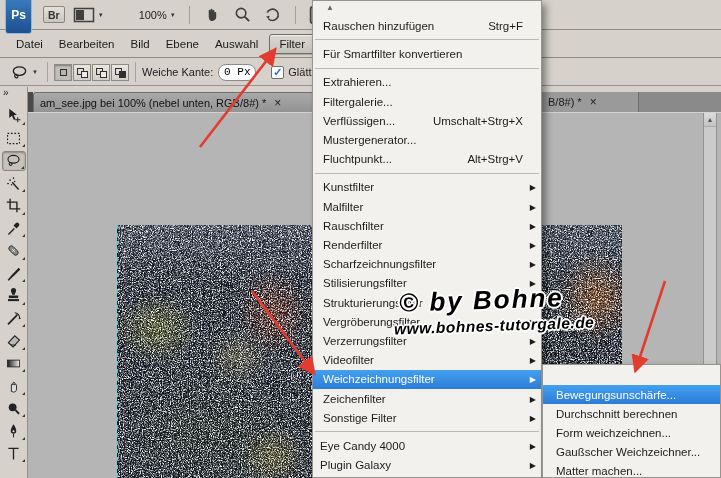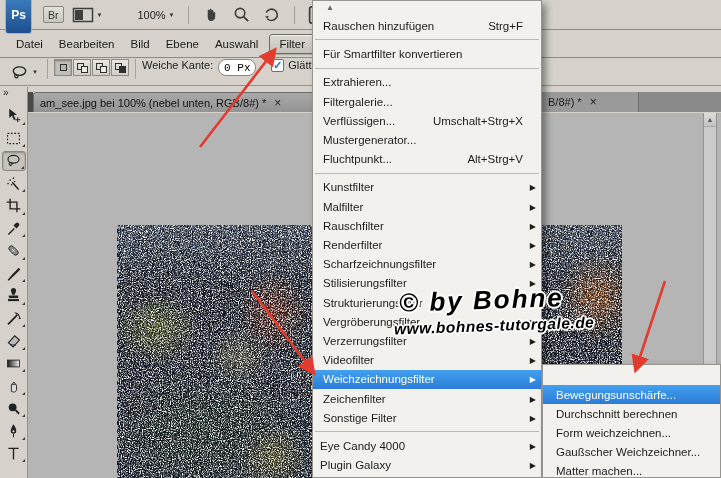--- a/index.html
+++ b/index.html
@@ -5,37 +5,37 @@
   html,body{margin:0;padding:0;width:721px;height:478px;overflow:hidden;
     font-family:"Liberation Sans",sans-serif;background:#D6D2CB;position:relative}
   *{box-sizing:border-box}
   
   #appbar{position:absolute;left:0;top:0;right:0;height:30px;background:#D6D2CB;
     border-bottom:1px solid #8F8B85;display:flex;align-items:center;gap:5px;padding-left:5px;z-index:1}
   .ps-logo{width:27px;height:39px;border:1px solid #8fb9e0;border-radius:3px;
     background:linear-gradient(#3c7fc0,#1d4f90);color:#fff;font-weight:bold;font-size:12px;
     display:flex;align-items:center;justify-content:center}
   .br-btn{height:17px;border:1px solid #8a867f;border-radius:2px;margin-left:6px;
-    background:linear-gradient(#e4e1da,#c9c6bf);font-size:10.5px;font-weight:normal;color:#333;
+    background:linear-gradient(#e4e1da,#c9c6bf);font-size:10.5px;font-weight:bold;color:#333;
     display:flex;align-items:center;padding:0 4px}
   .tb-sep{width:1px;height:18px;background:#a49f98;margin:0 5px}
   .tb-btn{display:flex;align-items:center;gap:3px;padding:0 3px;color:#333}
   .caret{font-size:6px;color:#333}
   .zoom-txt{font-size:11px;color:#222}
   svg.glyph{display:block}
   
   #menubar{position:absolute;left:0;top:30px;right:0;height:28px;border-bottom:1px solid #8F8B85;
     display:flex;align-items:center;padding-left:8px;font-size:11.5px;color:#1a1a1a;z-index:1}
   .mb-item{padding:4px 8px}
   .mb-item.active{border:1px solid #6f6b65;border-radius:3px;margin-left:3px;
     background:linear-gradient(#dcd9d2,#c5c2bb);box-shadow:inset 0 1px rgba(255,255,255,.6),1px 1px 1px rgba(0,0,0,.2);
     padding:3px 9px}
   
   #optionsbar{position:absolute;left:0;top:59px;right:0;height:27px;border-bottom:1px solid #97938D;
-    display:flex;font-size:11px;color:#222;z-index:1}
+    display:flex;align-items:center;font-size:11px;color:#222;z-index:1}
   .opt-sep{width:1px;height:20px;background:#a8a49d;margin:0 6px}
   #modes{display:flex;gap:1px}
   .mode-btn{position:relative;width:18px;height:17px;border:1px solid #8d8983;
     background:linear-gradient(#e9e6df,#d2cfc8)}
   .mode-btn.active{background:#c2bfb8;box-shadow:inset 0 1px 2px rgba(0,0,0,.35)}
   .mode-btn .sq{position:absolute;width:7px;height:7px;border:1px solid #2f2f2f}
   .mode-btn.m1 .sqa{left:5px;top:4px;background:#b9b6af}
   .mode-btn.m2 .sqa,.mode-btn.m3 .sqa,.mode-btn.m4 .sqa{left:3px;top:3px}
   .mode-btn.m2 .sqb,.mode-btn.m3 .sqb{left:7px;top:6px;background:#eceae3}
   .mode-btn.m4 .sqb{left:7px;top:6px;background:#2f2f2f}

